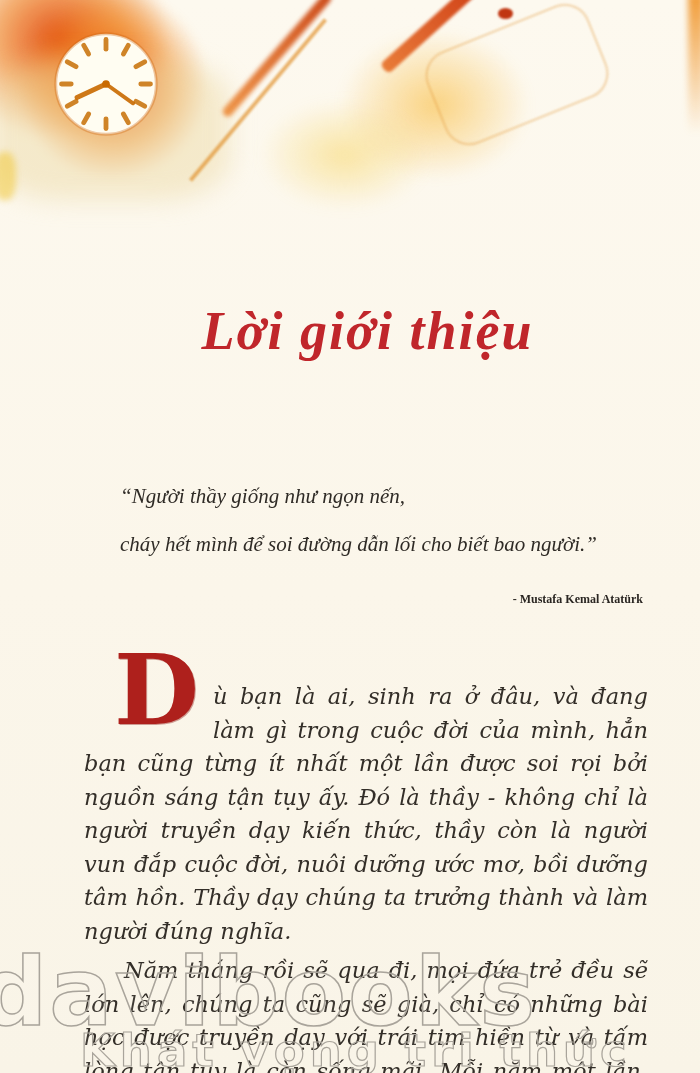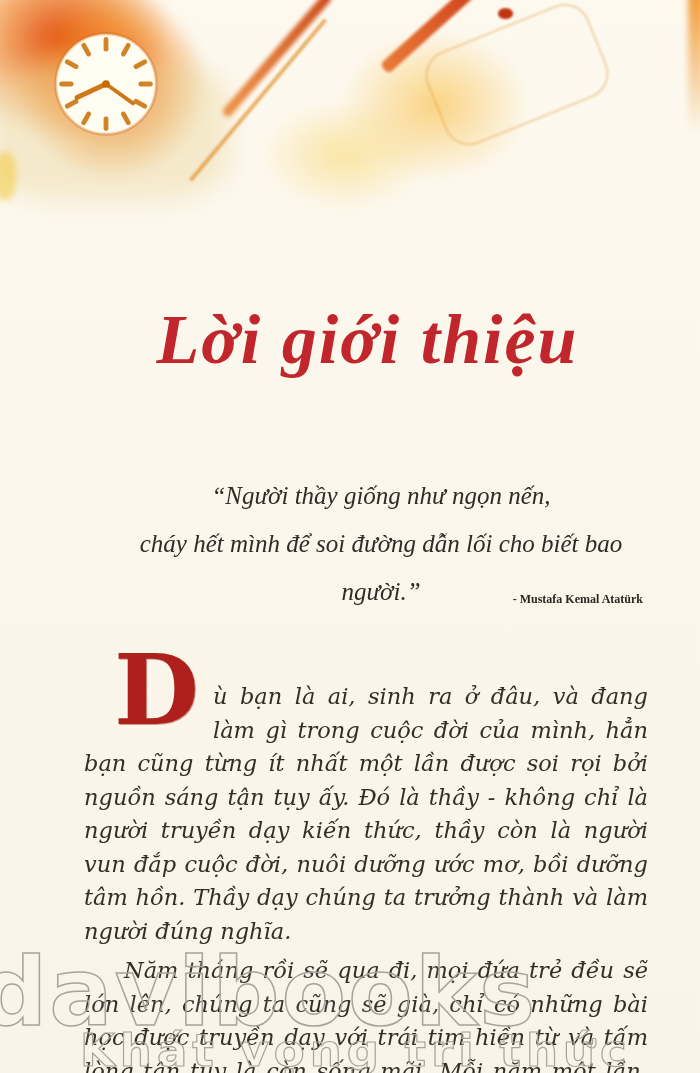--- a/index.html
+++ b/index.html
@@ -78,30 +78,30 @@
   .bottom-smudge {
     position: absolute; left: -6px; bottom: 0; width: 22px; height: 48px;
     background: rgba(240,200,60,0.55); filter: blur(3px); border-radius: 40%;
   }
 
   
   .title {
     position: absolute; left: 0; right: 0; top: 300px;
     text-align: center; padding-left: 35px;
     font-family: cursive, serif; font-style: italic; font-weight: bold;
-    font-size: 70px; letter-spacing: 2px;
+    font-size: 54px; letter-spacing: 2px;
     color: #c0262b;
   }
 
   
   .quote {
     position: absolute; right: 58px; top: 472px; left: 120px;
-    text-align: center;
+    text-align: left;
     font-family: cursive, serif; font-style: italic;
-    font-size: 25px; line-height: 48px;
+    font-size: 21px; line-height: 48px;
     color: #2f2b26;
   }
   .attribution {
     position: absolute; right: 57px; top: 592px;
     font-family: "Liberation Serif", serif; font-weight: bold;
     font-size: 12px; color: #2a2622;
   }
 
   
   .body-text {

